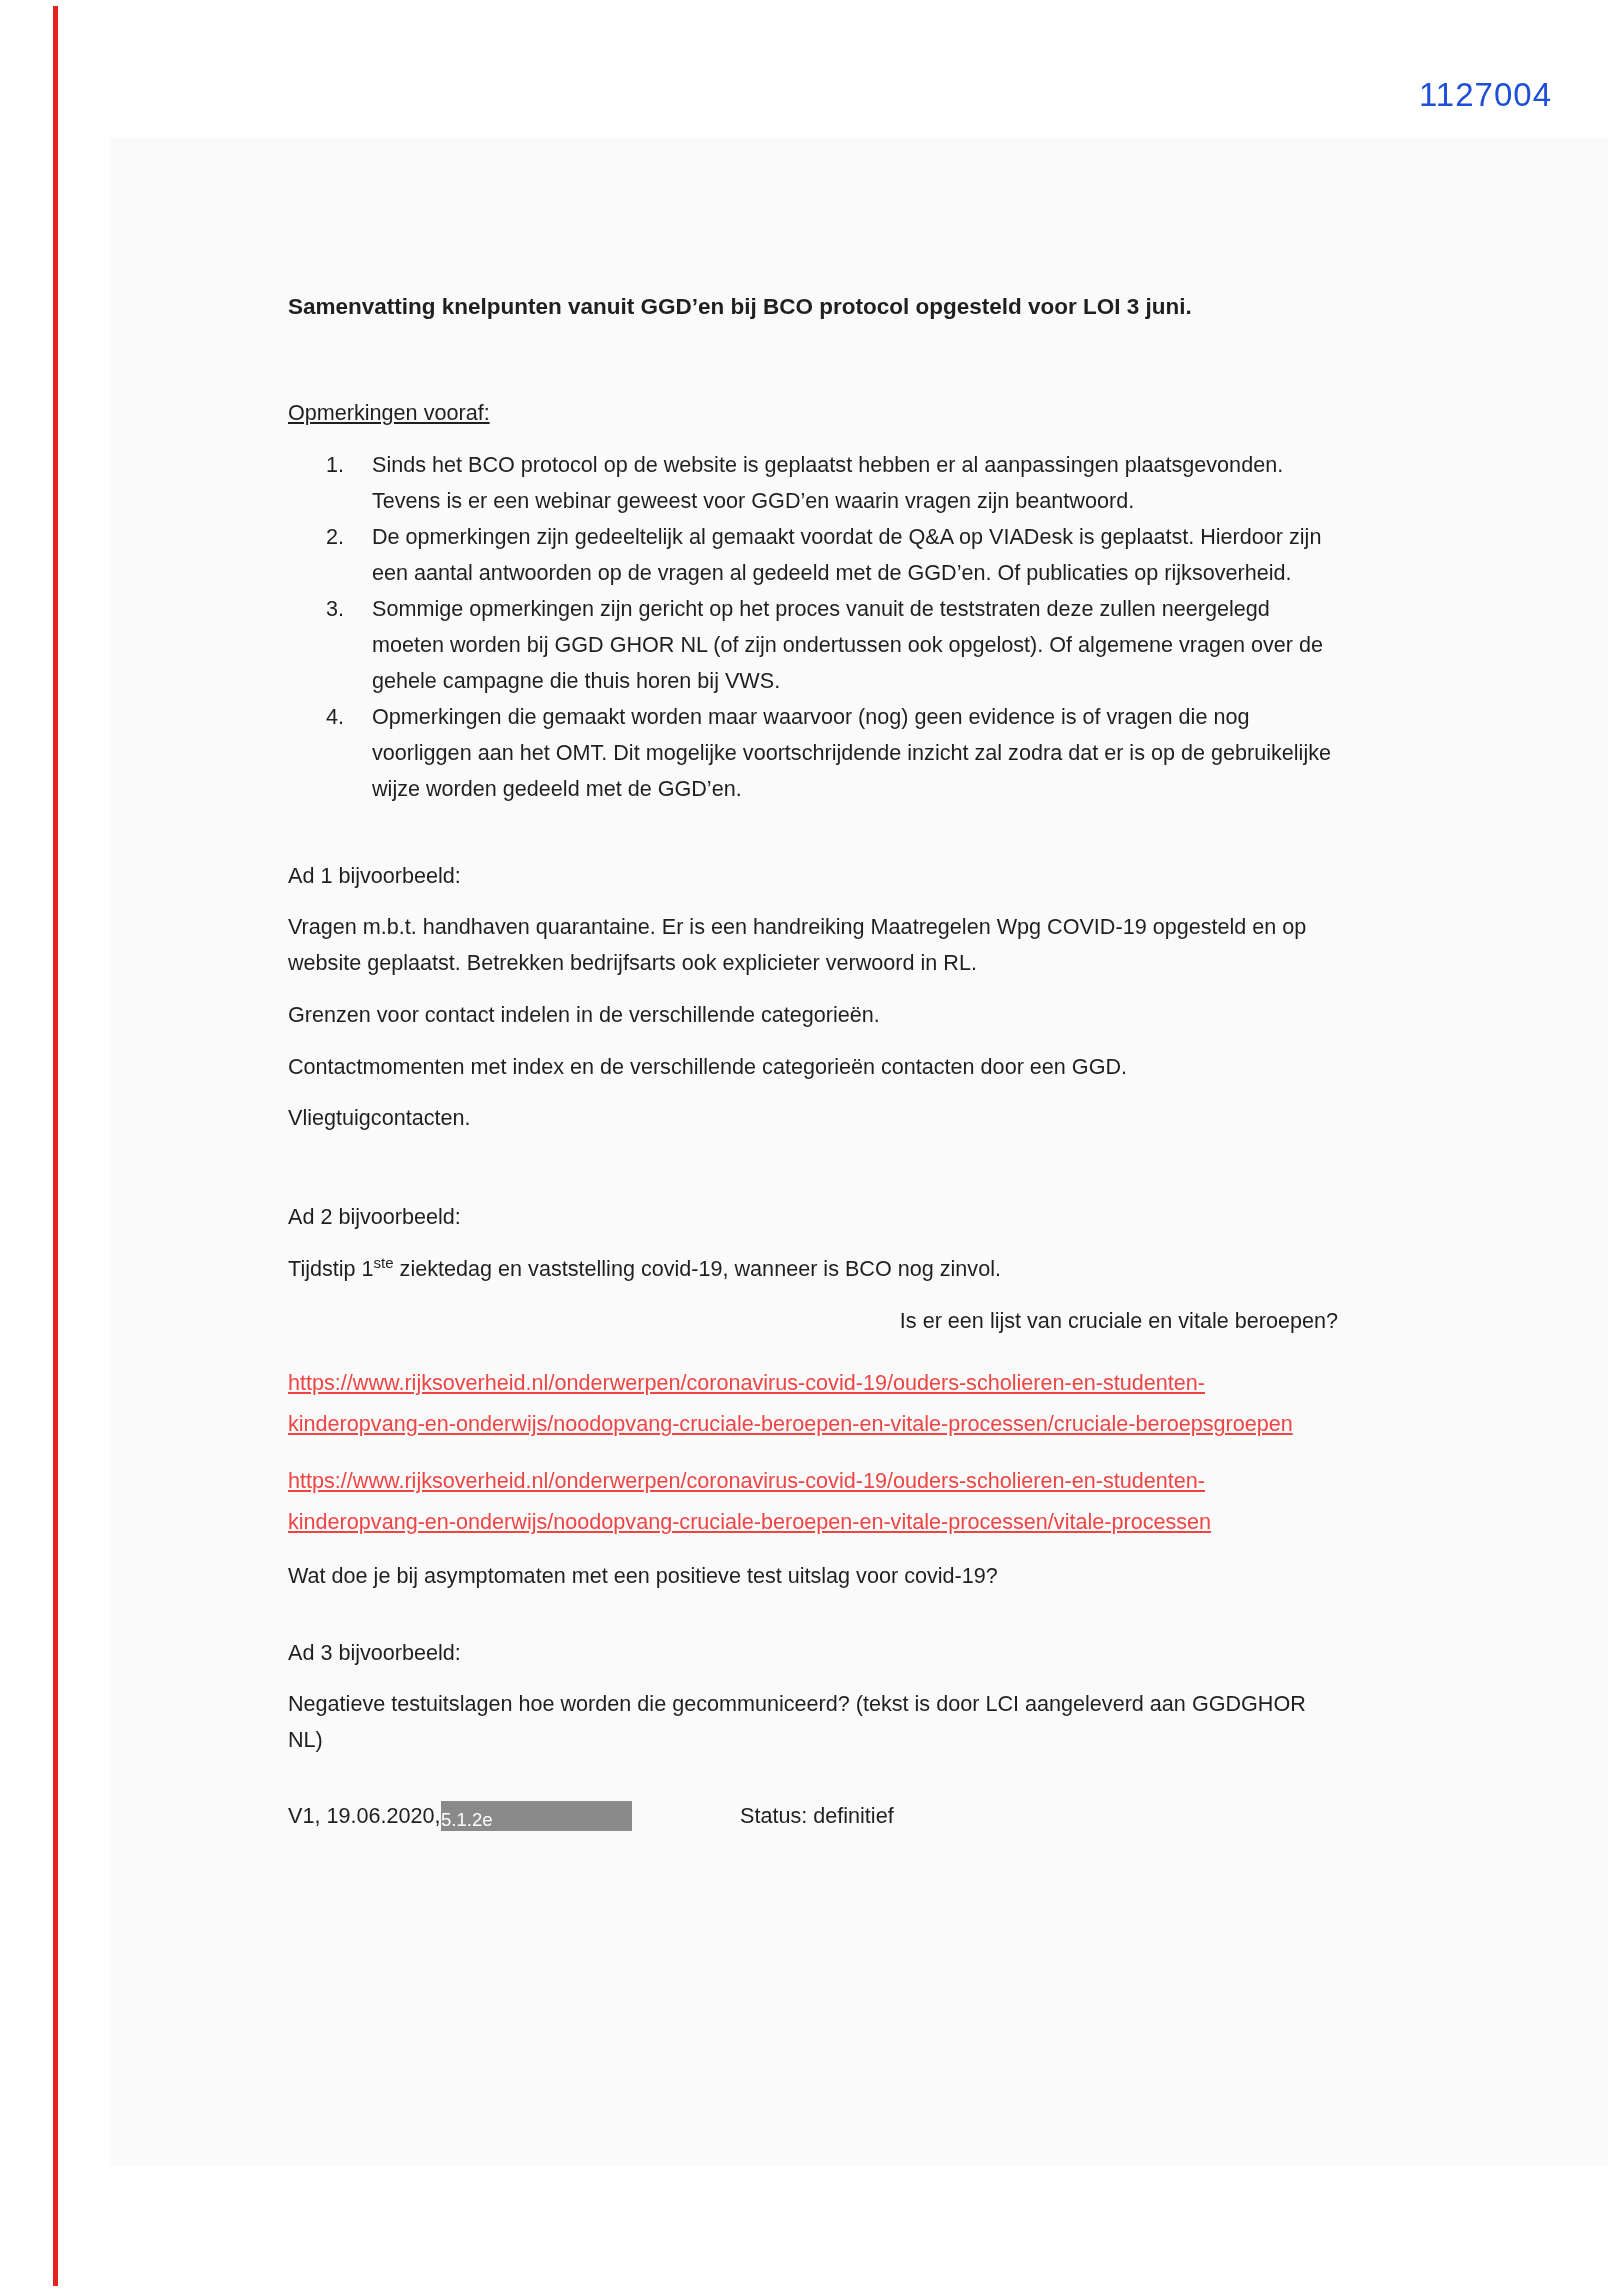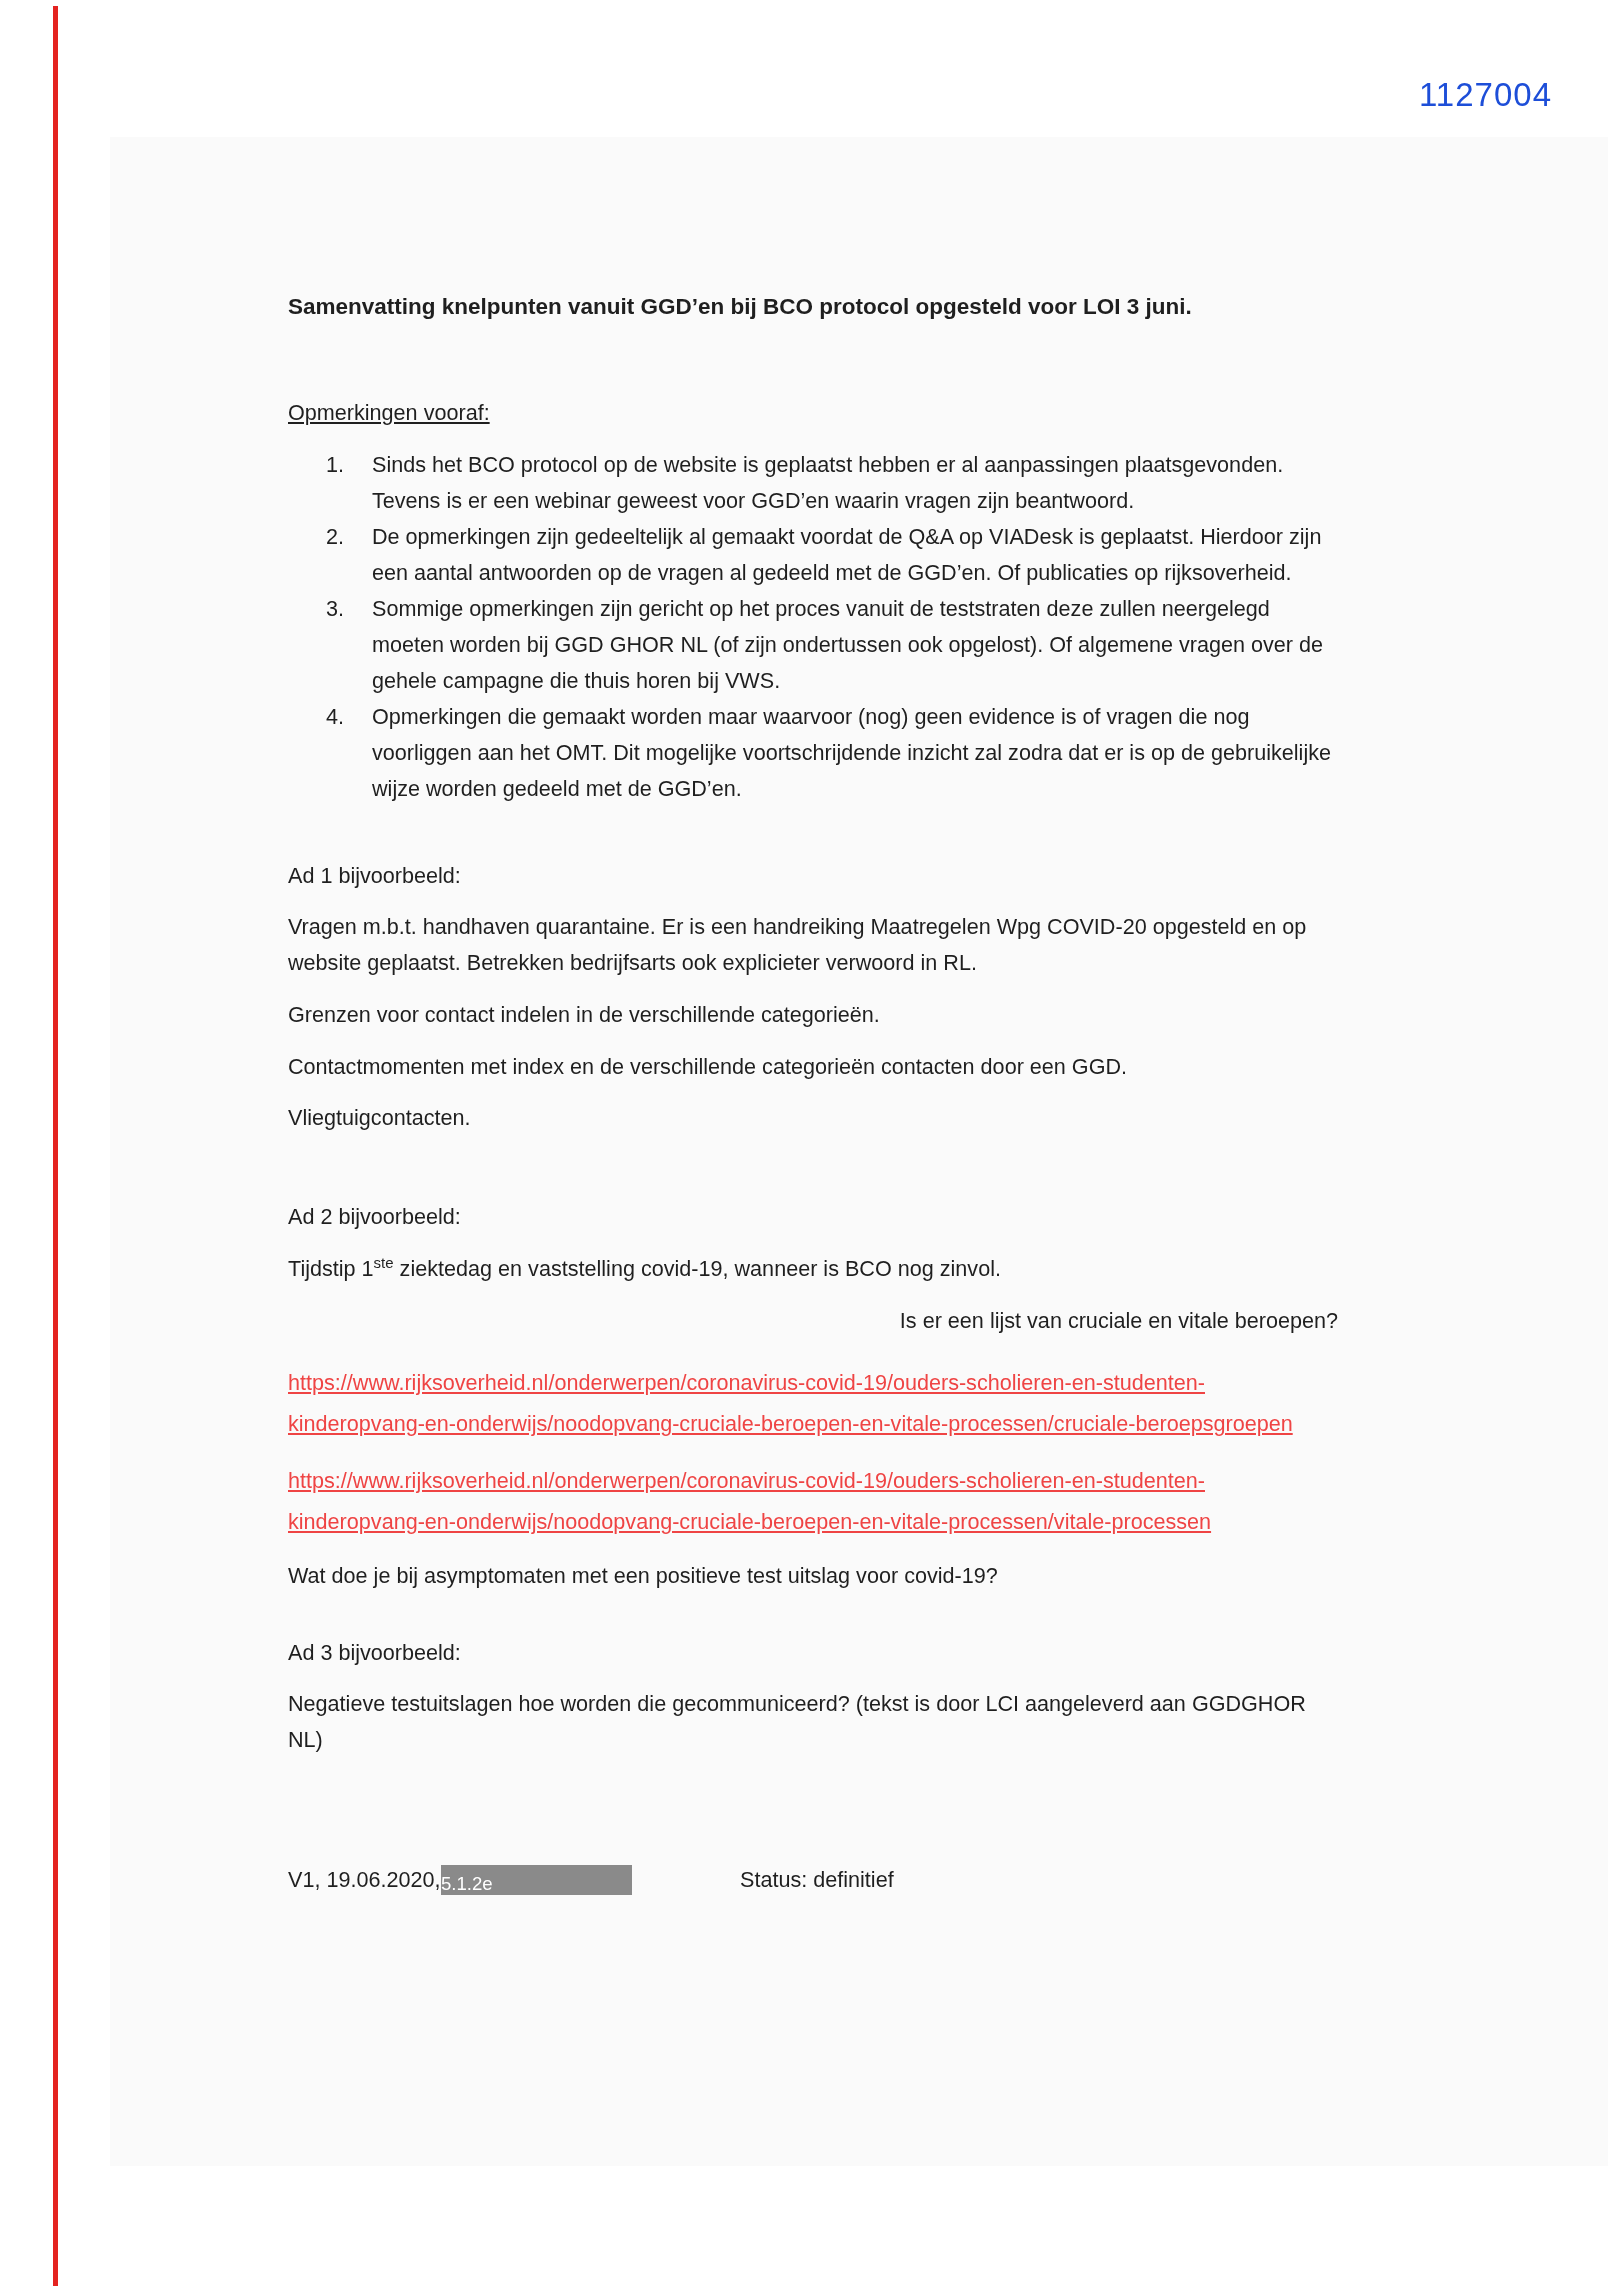--- a/index.html
+++ b/index.html
@@ -72,21 +72,21 @@
     margin: 0 0 15.7px 0;
   }
   .ad-heading {
     font-size: 21.6px;
     line-height: 36px;
     margin: 0 0 15.7px 0;
   }
   .mb-large { margin-bottom: 63px; }
   .mb-24 { margin-bottom: 23.5px; text-align: right; }
   .mb-42 { margin-bottom: 41px; }
-  .mb-75 { margin-bottom: 104px; }
+  .mb-75 { margin-bottom: 40px; }
   .link-p {
     line-height: 41px;
     overflow-wrap: break-word;
   }
   .doc-link {
     color: #ef4444;
     text-decoration: underline;
     cursor: pointer;
   }
   sup.ste {
@@ -144,21 +144,21 @@
         <div class="list-num">3.</div>
         <div class="list-text">Sommige opmerkingen zijn gericht op het proces vanuit de teststraten deze zullen neergelegd moeten worden bij GGD GHOR NL (of zijn ondertussen ook opgelost). Of algemene vragen over de gehele campagne die thuis horen bij VWS.</div>
       </div>
       <div class="list-row">
         <div class="list-num">4.</div>
         <div class="list-text">Opmerkingen die gemaakt worden maar waarvoor (nog) geen evidence is of vragen die nog voorliggen aan het OMT. Dit mogelijke voortschrijdende inzicht zal zodra dat er is op de gebruikelijke wijze worden gedeeld met de GGD’en.</div>
       </div>
     </div>
 
     <div class="ad-heading">Ad 1 bijvoorbeeld:</div>
-    <p class="p">Vragen m.b.t. handhaven quarantaine. Er is een handreiking Maatregelen Wpg COVID-20 opgesteld en op website geplaatst. Betrekken bedrijfsarts ook explicieter verwoord in RL.</p>
+    <p class="p">Vragen m.b.t. handhaven quarantaine. Er is een handreiking Maatregelen Wpg COVID-19 opgesteld en op website geplaatst. Betrekken bedrijfsarts ook explicieter verwoord in RL.</p>
     <p class="p">Grenzen voor contact indelen in de verschillende categorieën.</p>
     <p class="p">Contactmomenten met index en de verschillende categorieën contacten door een GGD.</p>
     <p class="p mb-large">Vliegtuigcontacten.</p>
 
     <div class="ad-heading">Ad 2 bijvoorbeeld:</div>
     <p class="p"><span>Tijdstip 1</span><sup class="ste">ste</sup><span> ziektedag en vaststelling covid-19, wanneer is BCO nog zinvol.</span></p>
     <p class="p mb-24">Is er een lijst van cruciale en vitale beroepen?</p>
 
     <p class="p link-p"><a class="doc-link">https://www.rijksoverheid.nl/onderwerpen/coronavirus-covid-19/ouders-scholieren-en-studenten-kinderopvang-en-onderwijs/noodopvang-cruciale-beroepen-en-vitale-processen/cruciale-beroepsgroepen</a></p>
     <p class="p link-p"><a class="doc-link">https://www.rijksoverheid.nl/onderwerpen/coronavirus-covid-19/ouders-scholieren-en-studenten-kinderopvang-en-onderwijs/noodopvang-cruciale-beroepen-en-vitale-processen/vitale-processen</a></p>

